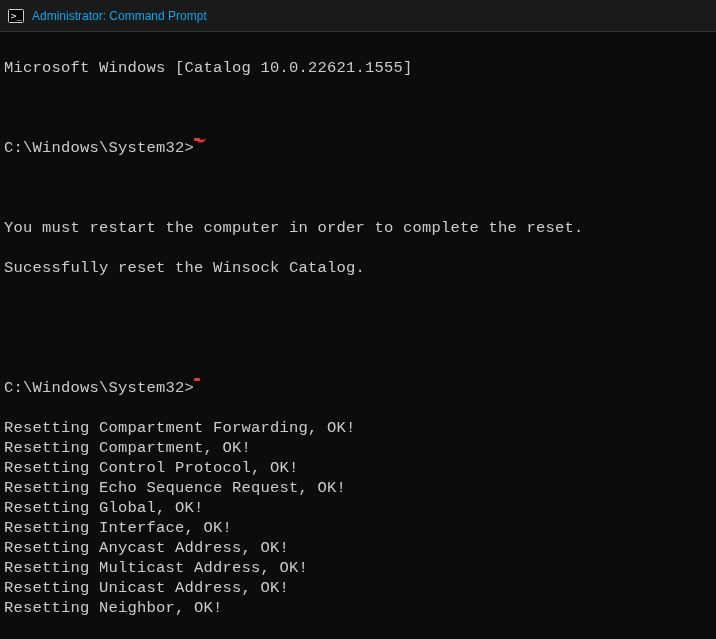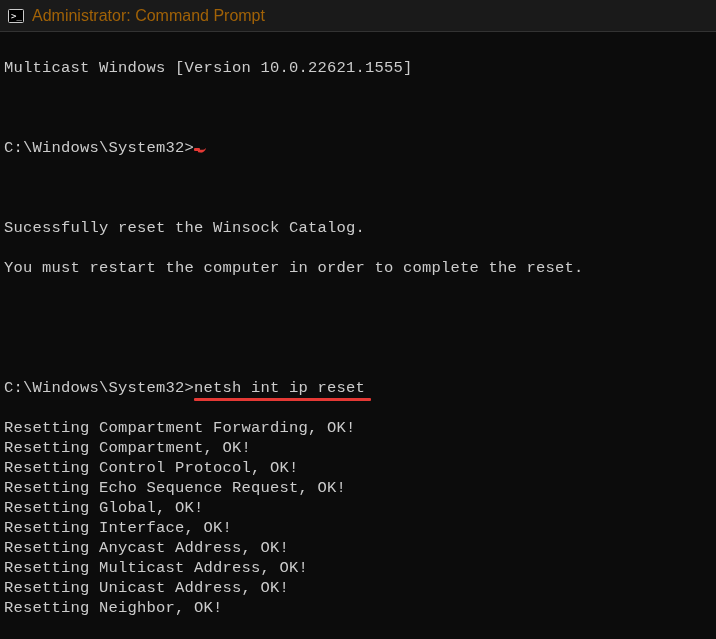--- a/index.html
+++ b/index.html
@@ -20,40 +20,40 @@
       gap: 8px;
     }
     .titlebar-icon {
       width: 16px;
       height: 16px;
       display: inline-flex;
       align-items: center;
       justify-content: center;
     }
     .titlebar-title {
-      color: #a16207;
+      color: #0ea5e9;
       font-family: 'Segoe UI', Tahoma, sans-serif;
-      font-size: 16px;
+      font-size: 12px;
       font-weight: 400;
     }
     .terminal {
       padding: 6px 4px;
       color: #cccccc;
       font-size: 15.5px;
       line-height: 20px;
       letter-spacing: 0.2px;
       white-space: pre;
     }
     .line {
       display: block;
       min-height: 20px;
     }
     .prompt-line {
       display: flex;
-      align-items: center;
+      align-items: flex-start;
     }
     .cmd-wrap {
       position: relative;
       display: inline-block;
     }
     .underline-red {
       position: absolute;
       left: 0;
       right: -6px;
       bottom: -3px;
@@ -80,23 +80,23 @@
   <span class="titlebar-icon">
     <svg width="16" height="16" viewBox="0 0 16 16">
       <rect x="0.5" y="1.5" width="15" height="13" rx="1" fill="#000" stroke="#ccc" stroke-width="1"></rect>
       <text x="3" y="11" font-family="Consolas,monospace" font-size="9" fill="#fff">&gt;_</text>
     </svg>
   </span>
   <span class="titlebar-title">Administrator: Command Prompt</span>
 </div>
 
 <div class="terminal">
-<span class="line">Multicast Windows [Version 10.0.22621.1555]</span>
+<span class="line">Microsoft Windows [Catalog 10.0.22621.1555]</span>
 <span class="line"></span>
 <span class="line prompt-line"><span>C:\Windows\System32&gt;</span><span class="cmd-wrap"><span class="underline-red wavy"></span></span></span>
 <span class="line"></span>
+<span class="line">You must restart the computer in order to complete the reset.</span>
 <span class="line">Sucessfully reset the Winsock Catalog.</span>
-<span class="line">You must restart the computer in order to complete the reset.</span>
 <span class="line"></span>
 <span class="line"></span>
-<span class="line prompt-line"><span>C:\Windows\System32&gt;</span><span class="cmd-wrap"><span>netsh int ip reset</span><span class="underline-red"></span></span></span>
+<span class="line prompt-line"><span>C:\Windows\System32&gt;</span><span class="cmd-wrap"><span class="underline-red"></span></span></span>
 <div id="reset-block"><span class="line">Resetting Compartment Forwarding, OK!</span><span class="line">Resetting Compartment, OK!</span><span class="line">Resetting Control Protocol, OK!</span><span class="line">Resetting Echo Sequence Request, OK!</span><span class="line">Resetting Global, OK!</span><span class="line">Resetting Interface, OK!</span><span class="line">Resetting Anycast Address, OK!</span><span class="line">Resetting Multicast Address, OK!</span><span class="line">Resetting Unicast Address, OK!</span><span class="line">Resetting Neighbor, OK!</span></div>
 </div>
 
 </body></html>

